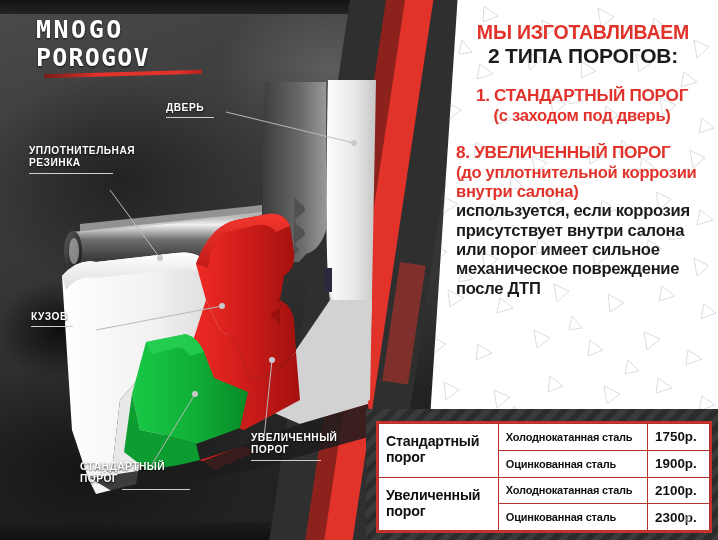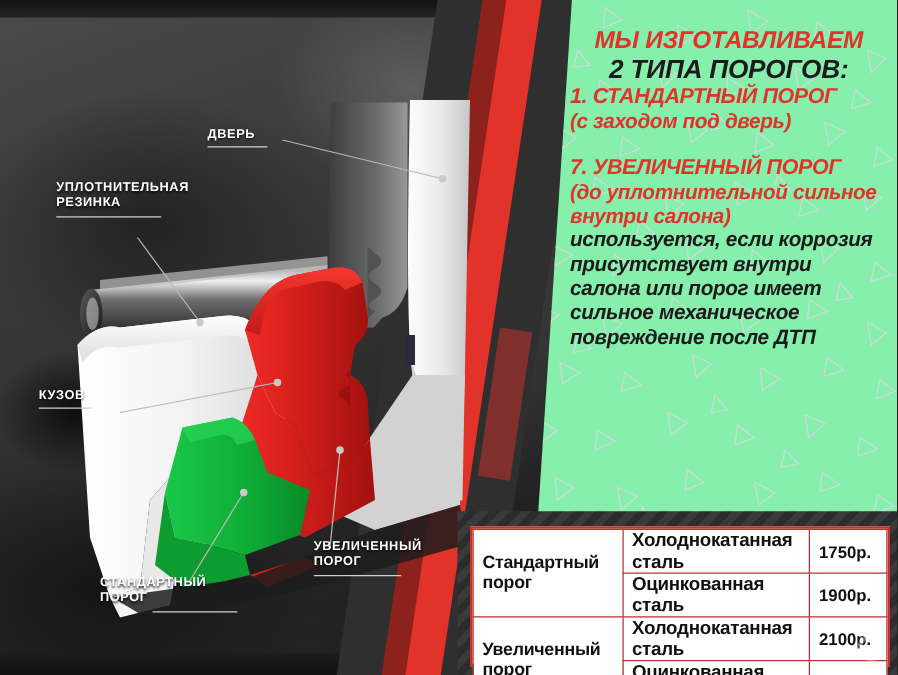--- a/index.html
+++ b/index.html
@@ -49,40 +49,39 @@
     background:#e2332b;transform:rotate(8.5deg);transform-origin:top left;
   }
   .div-red-fade{
     position:absolute;top:262px;left:400px;width:26px;height:120px;
     background:rgba(226,51,43,.45);transform:rotate(8.5deg);transform-origin:top left;
   }
 
   
   .right-panel{
     position:absolute;top:0;right:0;width:296px;height:540px;
-    background:#86efac;overflow:hidden;
+    background:#ffffff;overflow:hidden;
     clip-path:polygon(12% 0, 100% 0, 100% 100%, 0% 100%);
-    font-style:italic;
   }
   .right-panel .tex{position:absolute;inset:0;opacity:.9;}
   .right-panel .content{position:relative;z-index:2;}
 
   
   .hdr{padding:22px 8px 0 34px;text-align:center;}
   .hdr .l1{
     color:#e2332b;font-weight:bold;font-size:19.5px;letter-spacing:-.2px;
     line-height:1.06;white-space:nowrap;
   }
   .hdr .l2{
     color:#1b1b1b;font-weight:bold;font-size:21px;letter-spacing:-.2px;
     line-height:1.12;white-space:nowrap;margin-top:1px;
   }
 
   .blk{padding:0 10px 0 34px;}
-  .blk.b1{}
+  .blk.b1{margin-top:19px;text-align:center;}
   .blk.b2{margin-top:18px;}
   .blk .head{
     color:#e2332b;font-weight:bold;font-size:17.2px;line-height:1.14;
     letter-spacing:-.3px;white-space:nowrap;
   }
   .blk .sub{
     color:#e2332b;font-weight:bold;font-size:16.6px;line-height:1.16;
     letter-spacing:-.3px;
   }
   .blk .body{
@@ -120,21 +119,21 @@
   .tblwrap{
     position:absolute;left:376px;top:421px;width:336px;height:112px;z-index:8;
     border:2px solid #c9302c;background:#fff;
   }
   .tbl{width:100%;height:100%;border-collapse:collapse;}
   .tbl td{
     border:1px solid #b5342f;padding:0 7px;color:#111;
     font-weight:bold;vertical-align:middle;background:#fff;
   }
   .tbl td.t-name{width:120px;font-size:14.2px;line-height:1.12;letter-spacing:-.2px;}
-  .tbl td.t-mat{width:150px;font-size:15px;letter-spacing:-.2px;}
+  .tbl td.t-mat{width:150px;font-size:11px;letter-spacing:-.2px;}
   .tbl td.t-price{width:62px;font-size:13.4px;text-align:left;}
 
   .tbl-bg{
     position:absolute;left:366px;top:409px;width:352px;height:131px;z-index:7;
     background:
       repeating-linear-gradient(135deg,#3a3a3a 0 6px,#2c2c2c 6px 12px);
   }
 
   
   .wm{
@@ -251,27 +250,32 @@
         <div class="l1">МЫ ИЗГОТАВЛИВАЕМ</div>
         <div class="l2">2 ТИПА ПОРОГОВ:</div>
       </div>
 
       <div class="blk b1">
         <div class="head">1. СТАНДАРТНЫЙ ПОРОГ</div>
         <div class="sub">(с заходом под дверь)</div>
       </div>
 
       <div class="blk b2">
-        <div class="head">7. УВЕЛИЧЕННЫЙ ПОРОГ</div>
-        <div class="sub">(до уплотнительной сильное внутри салона)</div>
+        <div class="head">8. УВЕЛИЧЕННЫЙ ПОРОГ</div>
+        <div class="sub">(до уплотнительной коррозии внутри салона)</div>
         <div class="body">используется, если коррозия присутствует внутри салона или порог имеет сильное механическое повреждение после ДТП</div>
       </div>
     </div>
   </div>
 
+  <div class="logo">
+    <div class="tx t1">MNOGO</div>
+    <div class="tx t2">POROGOV</div>
+    <div class="stripe"></div>
+  </div>
 
   <svg class="diagram" viewBox="0 0 470 540">
     <defs>
       <linearGradient id="gWhiteBody" x1="0" y1="0" x2="1" y2="0">
         <stop offset="0%" stop-color="#ffffff"></stop>
           <stop offset="45%" stop-color="#f2f2f2"></stop>
         <stop offset="100%" stop-color="#cfcfcf"></stop>
       </linearGradient>
       <linearGradient id="gWhiteTop" x1="0" y1="0" x2="0" y2="1">
         <stop offset="0%" stop-color="#ffffff"></stop>
@@ -379,21 +383,21 @@
       <circle cx="195" cy="394" r="3"></circle>
       <circle cx="272" cy="360" r="3"></circle>
     </g>
   </svg>
 
   <div class="lbl" style="left:166px;top:102px;">
     <span>ДВЕРЬ</span>
     <span class="rule" style="width:48px;"></span>
   </div>
 
-  <div class="lbl" style="left:45px;top:145px;">
+  <div class="lbl" style="left:29px;top:145px;">
     <span>УПЛОТНИТЕЛЬНАЯ</span><br>
     <span>РЕЗИНКА</span>
     <span class="rule" style="width:84px;"></span>
   </div>
 
   <div class="lbl" style="left:31px;top:311px;">
     <span>КУЗОВ</span>
     <span class="rule" style="width:42px;"></span>
   </div>
 

